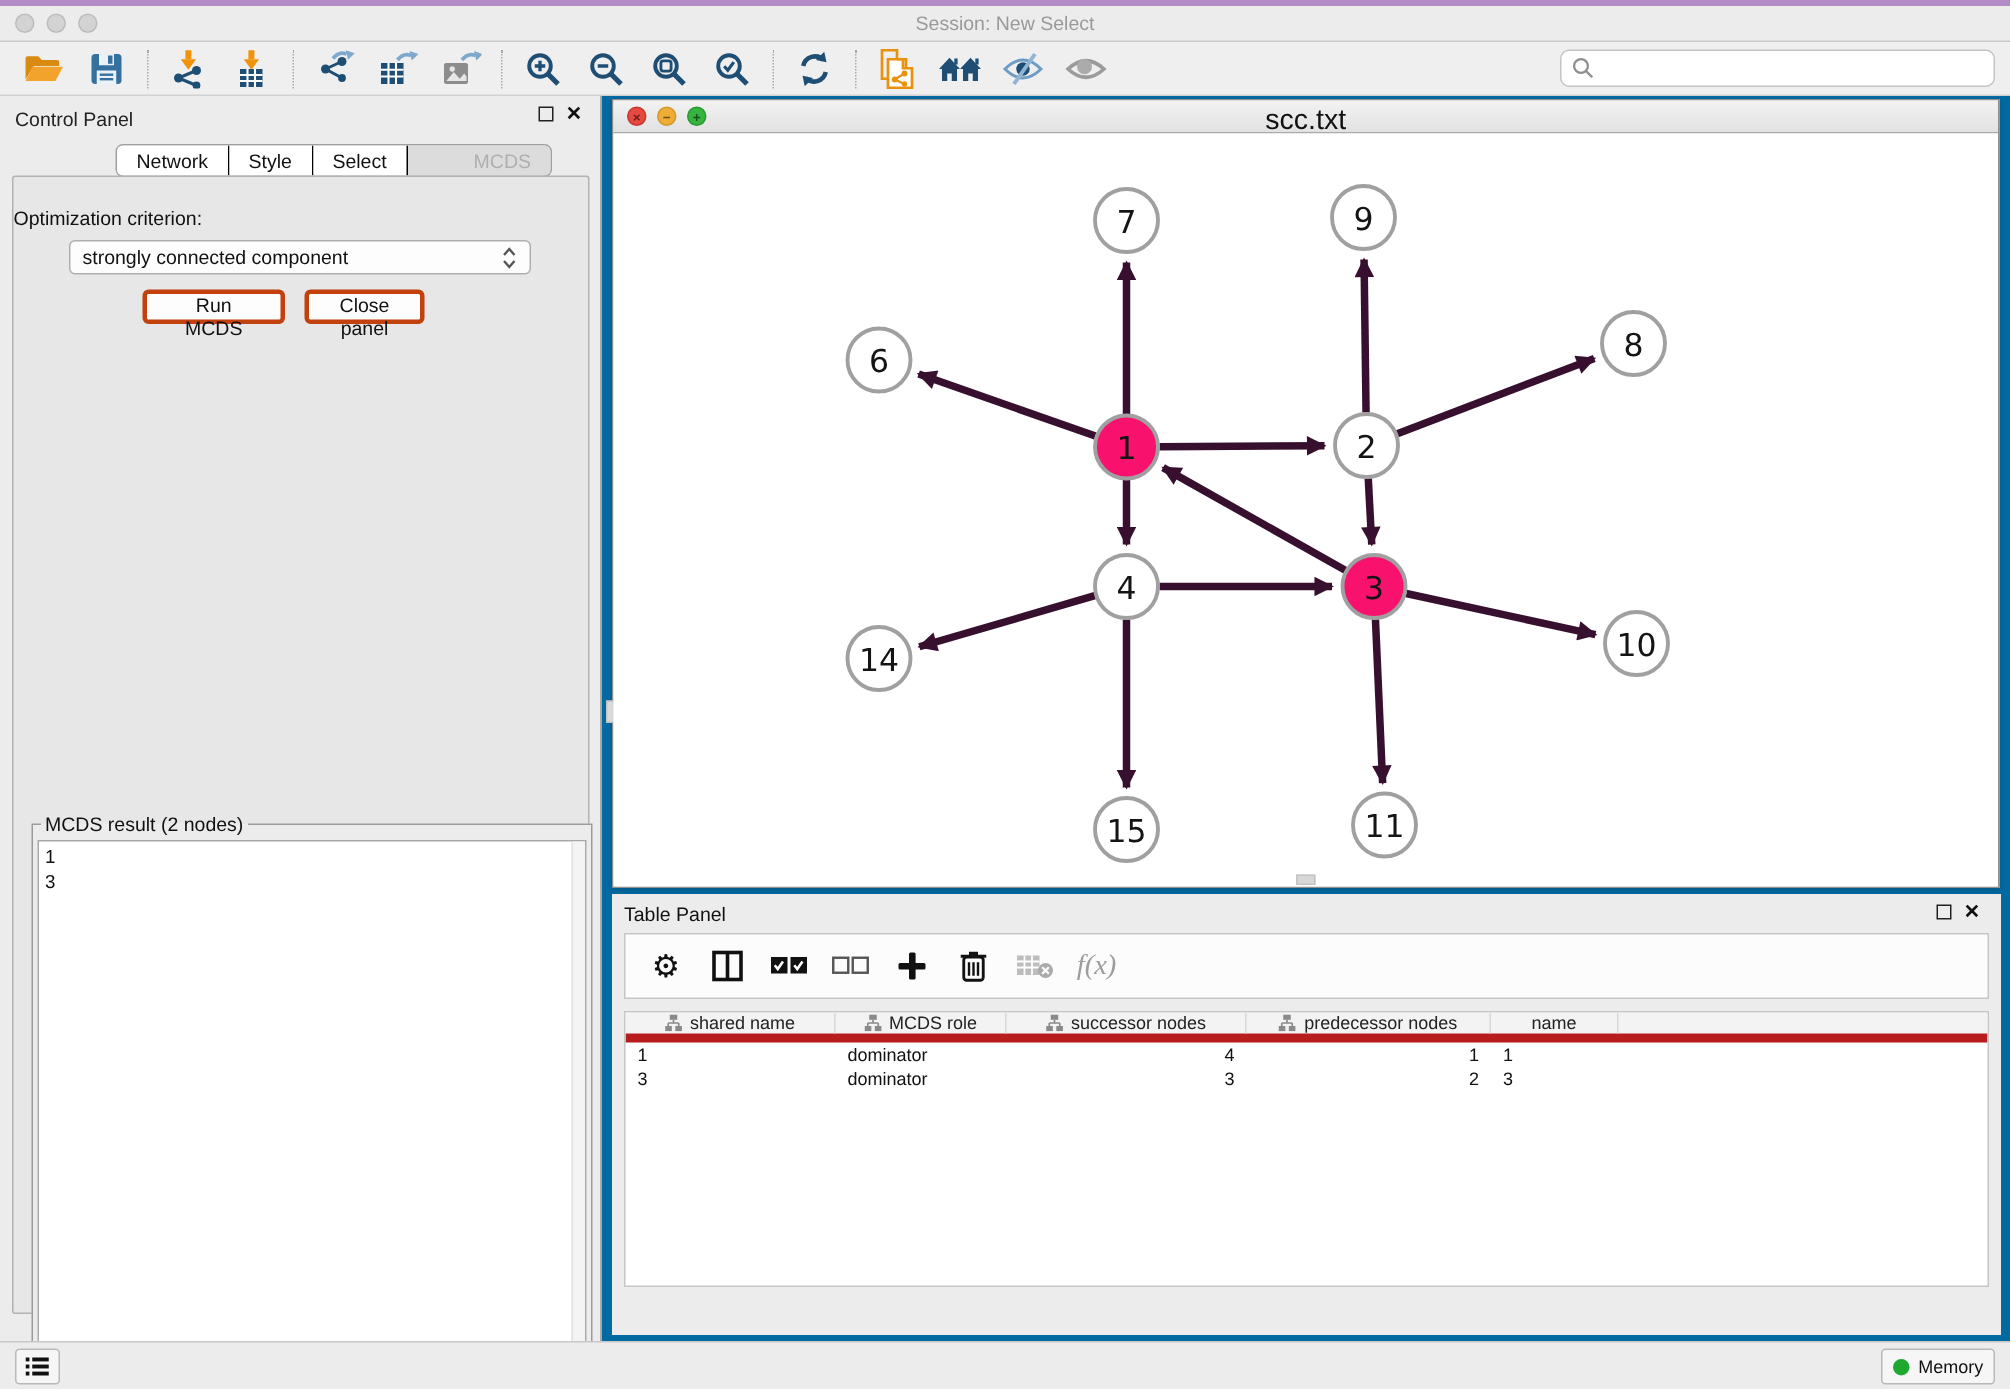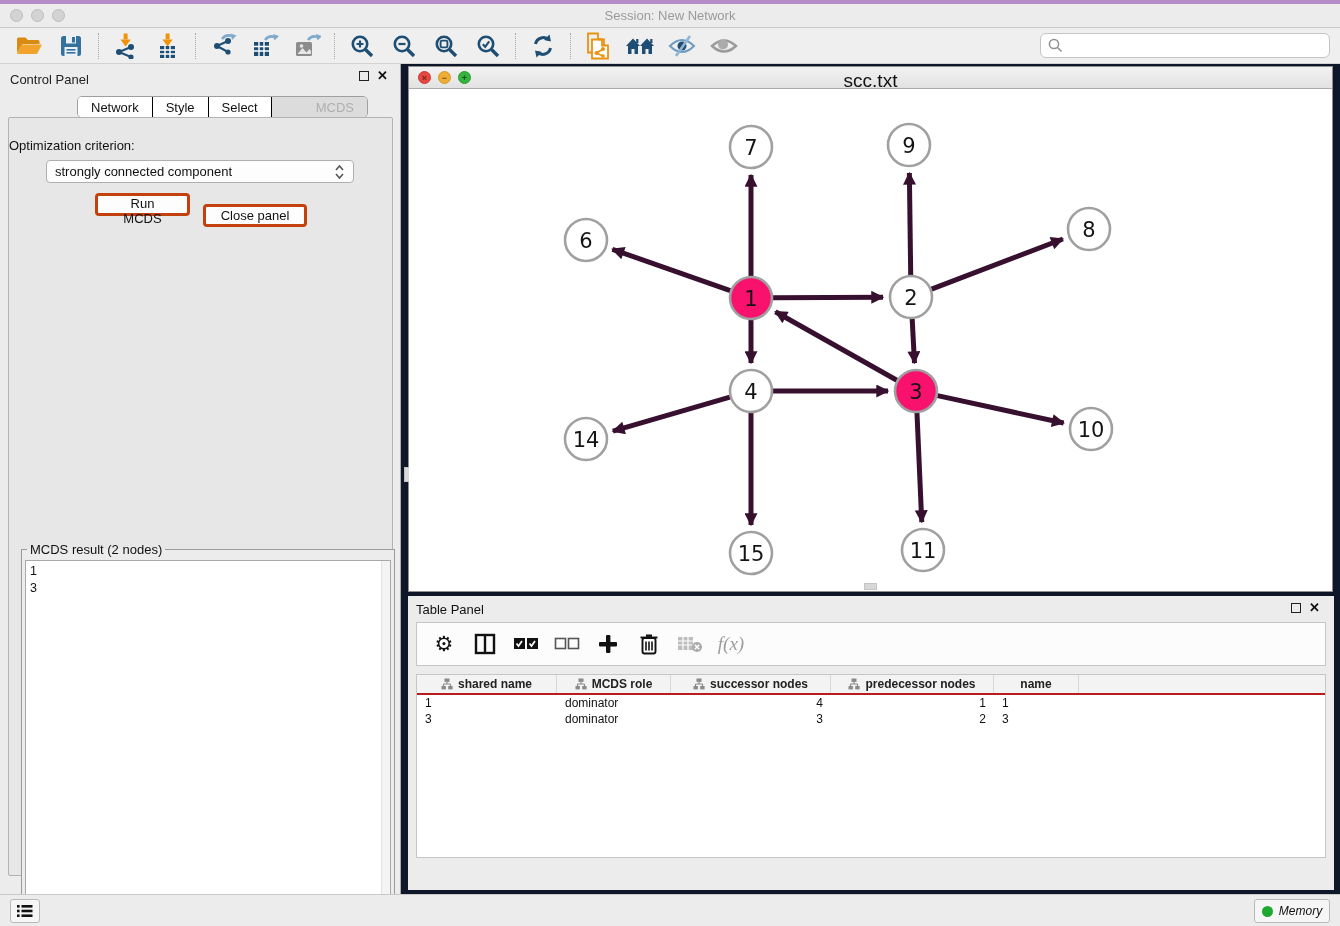--- a/index.html
+++ b/index.html
@@ -14,21 +14,21 @@
   .win-title { position:absolute; left:0; right:0; top:8px; text-align:center; color:#9A9A9A; font-size:13px; }
 
   
   .toolbar { position:absolute; left:0; top:28px; width:1340px; height:36px; background:#EFEFEF; border-bottom:1px solid #D2D2D2; display:flex; align-items:center; padding-left:8px; }
   .tbtn { width:42px; height:32px; display:flex; align-items:center; justify-content:center; background:none; border:none; cursor:default; }
   .tsep { width:1px; height:26px; border-left:1px dotted #A9A9A9; margin:0 6px; }
   .searchbox { position:absolute; right:10px; top:5px; width:290px; height:25px; background:#fff; border:1px solid #C4C4C4; border-radius:6px; display:flex; align-items:center; padding-left:6px; }
   .searchbox input { border:none; outline:none; flex:1; height:100%; font-size:13px; background:transparent; }
 
   
-  .main { position:absolute; left:0; top:64px; width:1340px; height:830px; background:#0f172a; }
+  .main { position:absolute; left:0; top:64px; width:1340px; height:830px; background:#0369a1; }
 
   
   .control-panel { position:absolute; left:0; top:0; width:401px; height:830px; border-right:1px solid #ABABAB; background:#ECECEC; }
   .panel-header { position:absolute; left:0; top:0; width:100%; height:28px; }
   .panel-header .ptitle { position:absolute; left:10px; top:8px; font-size:13px; color:#222; }
   .panel-ctrl { position:absolute; top:7px; display:flex; gap:8px; align-items:center; }
   .float-glyph { width:10px; height:10px; border:1.6px solid #222; display:inline-block; }
   .close-glyph { font-size:13px; font-weight:bold; color:#111; line-height:10px; }
 
   .segmented { display:flex; border:1px solid #9F9F9F; border-radius:5px; overflow:hidden; background:#fff; height:22px; }
@@ -36,21 +36,21 @@
   .segment:last-child { border-right:none; }
   .segment.selected-gray { background:#DCDCDC; color:#AFAFAF;padding-left:44px; }
   .cp-tabs { position:absolute; left:77px; top:32px; }
 
   .cp-box { position:absolute; left:8px; top:53px; width:385px; height:759px; background:#E7E7E7; border:1px solid #B2B2B2; border-radius:2px; }
   .opt-label { position:absolute; left:0; width:100%; top:20px; text-align:left; font-size:13px; color:#111; }
   .dropdown { position:absolute; left:37px; top:42px; width:308px; height:23px; background:#FDFDFD; border:1px solid #AFAFAF; border-radius:4px; display:flex; align-items:center; padding:0 8px; font-size:13px; }
   .dropdown .dd-text { flex:1; }
   .btn { position:absolute; height:23px; background:#FDFDFD; border:3px solid #c2410c; border-radius:4px; font-size:13px; font-family:"Liberation Sans",sans-serif; color:#111; padding:0 12px; }
   .run-btn { left:86px; top:75px; width:95px; }
-  .closep-btn { left:194px; top:86px; width:104px; }
+  .closep-btn { left:194px; top:75px; width:80px; }
 
   fieldset.result { position:absolute; left:12px; top:424px; width:374px; height:383px; border:1px solid #9B9B9B; padding:3px; background:#ECECEC; }
   fieldset.result legend { font-size:13px; color:#111; padding:0 3px; margin-left:2px; }
   .result-area { position:relative; width:100%; height:100%; background:#fff; border:1px solid #A8A8A8; font-size:12.5px; padding:2px 4px; line-height:17px; white-space:pre; }
   .result-scroll { position:absolute; right:0; top:0; width:9px; height:100%; background:#F4F4F4; border-left:1px solid #E2E2E2; }
 
   
   .v-handle { position:absolute; left:-5px; top:400px; width:9px; height:15px; background:#DADADA; border:1px solid #C2C2C2; }
   .h-handle { position:absolute; left:456px; top:519px; width:13px; height:7px; background:#D7D7D7; border:1px solid #C4C4C4; }
 
@@ -68,48 +68,48 @@
   
   .table-panel { position:absolute; left:408px; top:532px; width:926px; height:294px; background:#ECECEC; }
   .tp-header { position:relative; height:24px; }
   .tp-header .ptitle { position:absolute; left:8px; top:6px; }
   .tp-toolbar { position:absolute; left:8px; top:26px; width:910px; height:44px; background:#FCFCFC; border:1px solid #C6C6C6; display:flex; align-items:center; padding-left:10px; gap:7px; }
   .tp-btn { width:34px; height:34px; display:flex; align-items:center; justify-content:center; border:none; background:none; }
   .gear-glyph { font-size:21px; color:#111; font-family:"DejaVu Sans",sans-serif; }
   .fx-glyph { font-size:19px; color:#9C9C9C; font-family:"Liberation Serif",serif; font-style:italic; }
 
   .tp-table { position:absolute; left:8px; top:78px; width:910px; height:172px; background:#fff; border:1px solid #C6C6C6; border-bottom:none; overflow:hidden; }
-  .tp-thead { display:flex; height:20px; background:#F3F3F3; border-bottom:2px solid #b91c1c;font-weight:bold; }
+  .tp-thead { display:flex; height:20px; background:#F3F3F3; border-bottom:6px solid #b91c1c; }
   .th { display:flex; align-items:center; justify-content:center; gap:5px; font-size:12px; color:#222; border-right:1px solid #D8D8D8; }
   .tp-row { display:flex; height:16px; font-size:12px; color:#111; }
   .td { padding:0 8px; display:flex; align-items:center; }
   .td.num { justify-content:flex-end; }
   .c0 { width:140px; } .c1 { width:114px; } .c2 { width:160px; } .c3 { width:163px; } .c4 { width:85px; }
 
   .tp-strip { position:absolute; left:8px; top:250px; width:910px; height:12px; background:#fff; border:1px solid #C6C6C6; border-top:none; }
   .tp-tabs { position:absolute; left:0; width:100%; top:270px; display:flex; justify-content:center; }
 
   
   .statusbar { position:absolute; left:0; top:894px; width:1340px; height:32px; background:#ECECEC; border-top:1px solid #C8C8C8; }
   .sb-btn { position:absolute; top:4px; height:24px; background:#F6F6F6; border:1px solid #B9B9B9; border-radius:3px; display:flex; align-items:center; justify-content:center; gap:6px; font-size:12px; color:#111; }
   .list-btn { left:10px; width:30px; }
-  .memory-btn { right:10px; width:76px;font-style:italic; }
+  .memory-btn { right:10px; width:76px; }
   .mem-dot { width:11px; height:11px; border-radius:50%; display:inline-block; }
 </style>
 </head>
 <body>
 
 <div class="titlebar">
   <div class="stripe" style="background:#B48CC8;"></div>
   <div class="traffic-inactive">
       <i></i>
       <i></i>
       <i></i>
     </div>
-  <div class="win-title">Session: New Network</div>
+  <div class="win-title">Session: New Select</div>
 </div>
 
 <div class="toolbar">
   <button class="tbtn">
       <svg width="28" height="24" viewBox="0 0 28 24">
         <path d="M2 5 q0-1.5 1.5-1.5 h7 l2.5 2.5 h10 q1.5 0 1.5 1.5 v2.5 h-17 l-5.5 9 z" fill="#D98A10"></path>
         <path d="M6.5 10.5 h20.5 l-5 9.5 h-20 z" fill="#F2A32B"></path>
       </svg>
     </button>
   <button class="tbtn">

